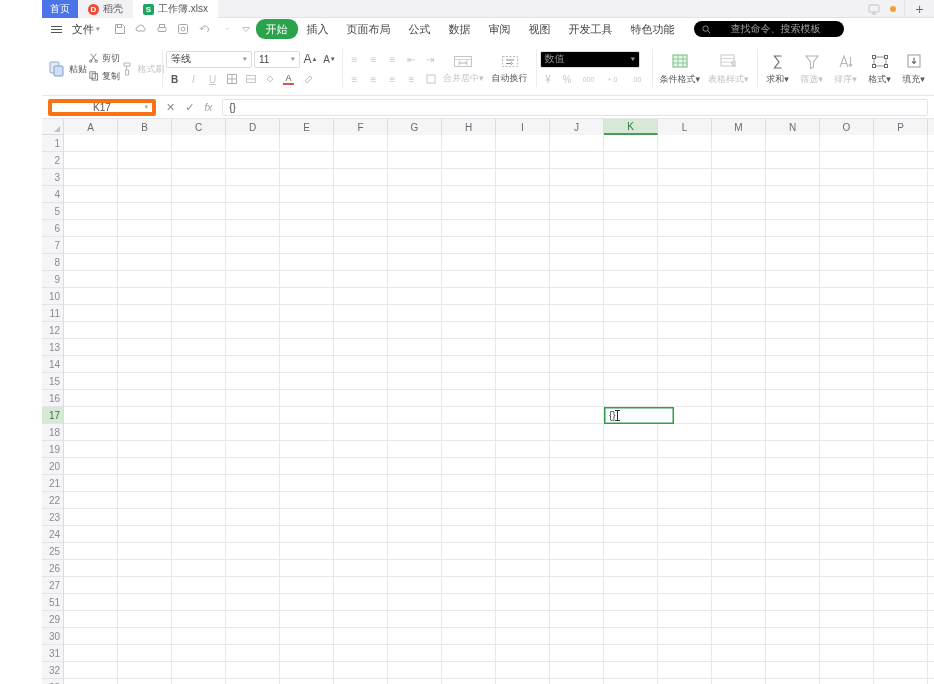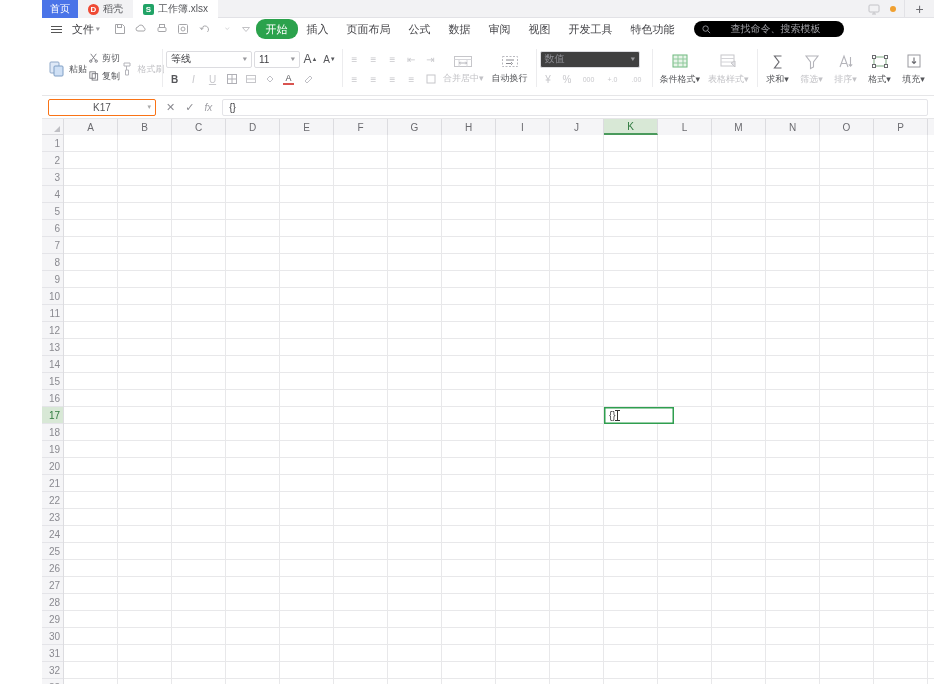--- a/index.html
+++ b/index.html
@@ -99,21 +99,21 @@
     height: 17px; border: 1px solid #dcdce0; border-radius: 2px; background: #fff;
     display: flex; align-items: center; padding: 0 4px; font-size: 10px; color: #3c3c40;
     min-width: 86px; justify-content: space-between;
   }
   .sizebox {
     height: 17px; border: 1px solid #dcdce0; border-radius: 2px; background: #fff;
     display: flex; align-items: center; padding: 0 4px; font-size: 10px; color: #3c3c40;
     width: 46px; justify-content: space-between;
   }
   .numbox {
-    height: 17px; border: 1px solid #dcdce0; border-radius: 2px; background: #404040;
+    height: 17px; border: 1px solid #dcdce0; border-radius: 2px; background: #000000;
     display: flex; align-items: center; padding: 0 4px; font-size: 10px; color: #8c8c92;
     width: 100px; justify-content: space-between;
   }
   .ico-btn {
     width: 17px; height: 17px; display: flex; align-items: center; justify-content: center;
     font-size: 10px; color: #9d9da3;
   }
   .ico-btn.strong { color: #55565a; font-weight: bold; }
   .ico-btn.dim { color: #c8c8cc; }
   .ico-btn.wide { width: 22px; }
@@ -125,21 +125,21 @@
   .stack-btn .lbl { white-space: nowrap; }
 
   
   .formula-bar {
     height: 23px; min-height: 23px; background: #ffffff;
     display: flex; align-items: center; border-bottom: 1px solid #e6e6e8;
     padding: 0 2px;
   }
   .namebox {
     width: 108px; height: 17px; margin-left: 4px;
-    border: 1px solid #f97316; border-radius: 2px; background: #fff;
+    border: 4px solid #f97316; border-radius: 2px; background: #fff;
     display: flex; align-items: center; justify-content: center; position: relative;
     font-size: 10px; color: #55565a;
   }
   .namebox .nb-caret { position: absolute; right: 4px; font-size: 7px; color: #aaa; }
   .fb-icons { display: flex; align-items: center; gap: 10px; padding: 0 10px; }
   .fb-ico { font-size: 11px; color: #8a8a90; }
   .fb-ico.fx { font-style: italic; color: #a0a0a6; font-size: 10px; }
   .fb-input {
     flex: 1; height: 17px; margin-right: 4px;
     border: 1px solid #e4e4e8; border-radius: 2px; background: #fff;
@@ -601,21 +601,21 @@
         <div class="row-h">18</div>
         <div class="row-h">19</div>
         <div class="row-h">20</div>
         <div class="row-h">21</div>
         <div class="row-h">22</div>
         <div class="row-h">23</div>
         <div class="row-h">24</div>
         <div class="row-h">25</div>
         <div class="row-h">26</div>
         <div class="row-h">27</div>
-        <div class="row-h">28</div>
+        <div class="row-h">51</div>
         <div class="row-h">29</div>
         <div class="row-h">30</div>
         <div class="row-h">31</div>
         <div class="row-h">32</div>
         <div class="row-h">33</div>
       </div>
     <div class="cells" id="cellArea">
         <div class="grid-row">
           <div class="cell"></div>
           <div class="cell"></div>

